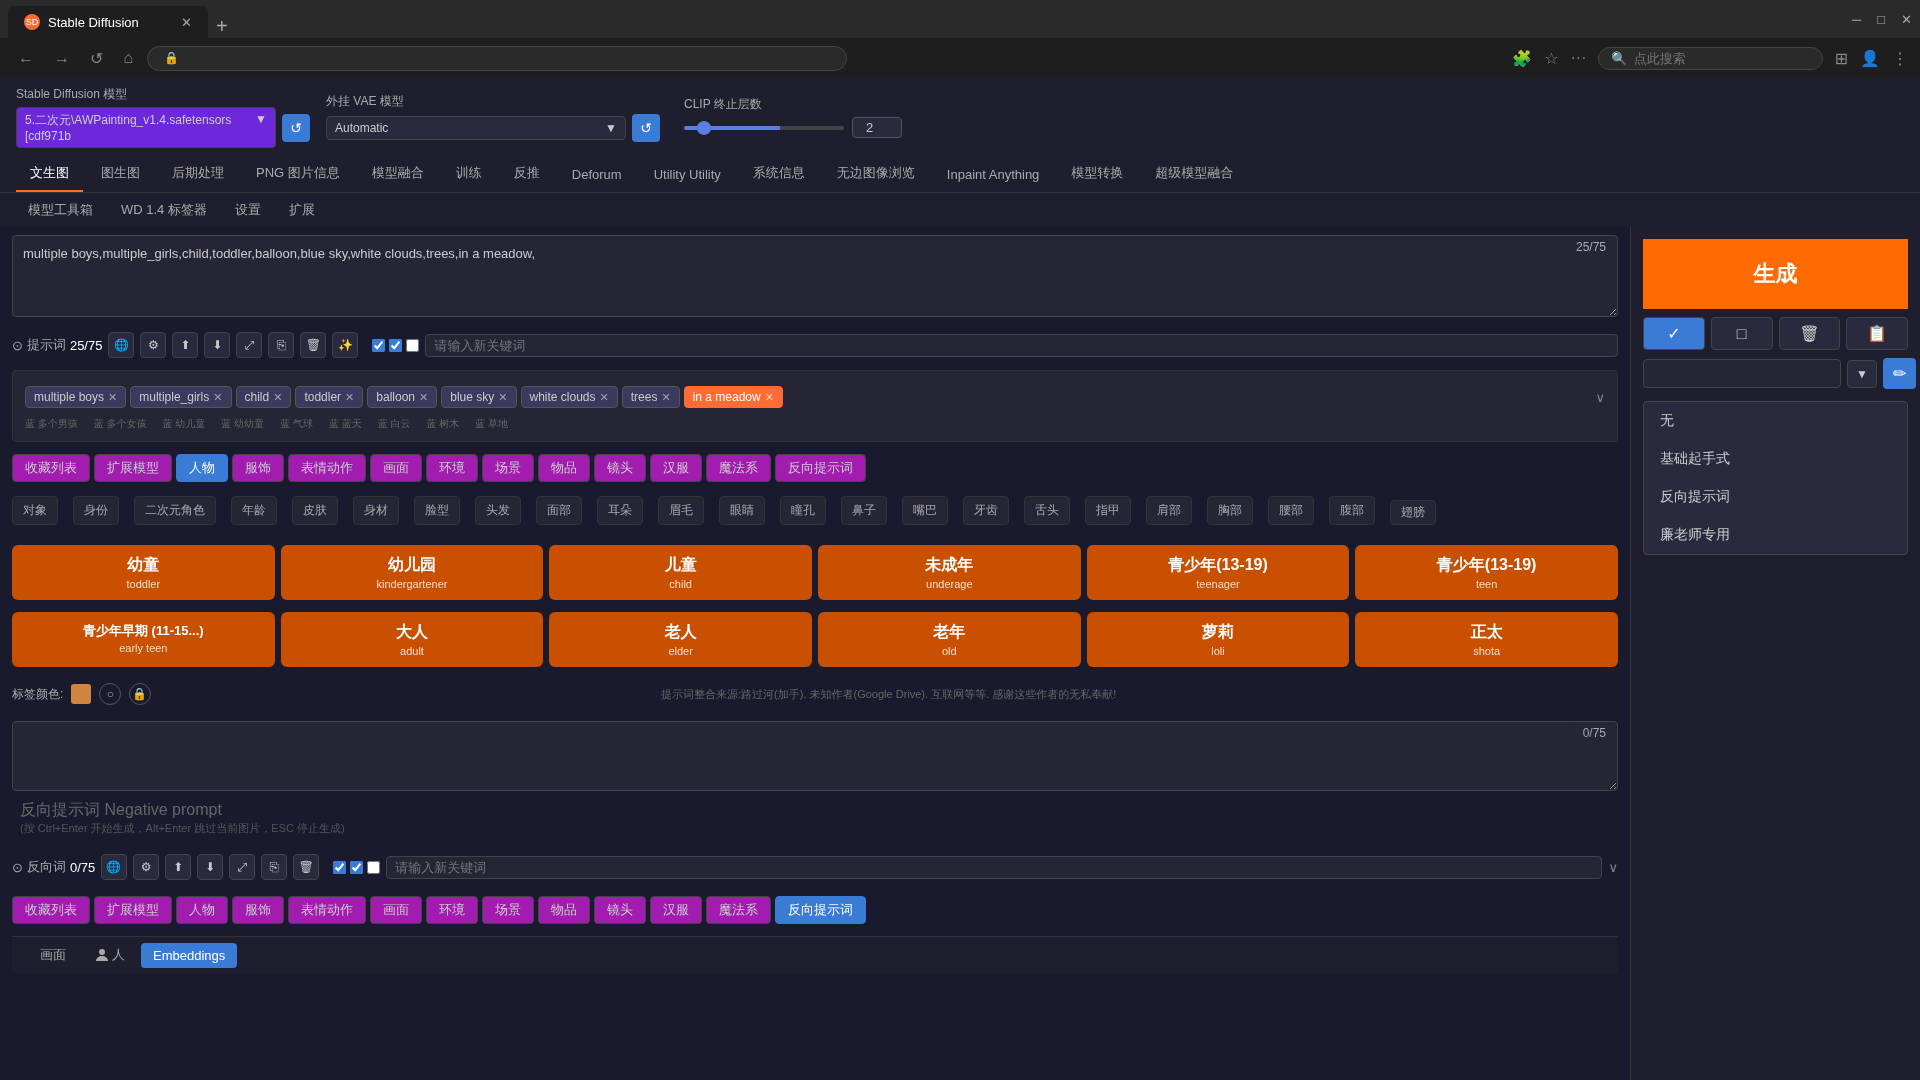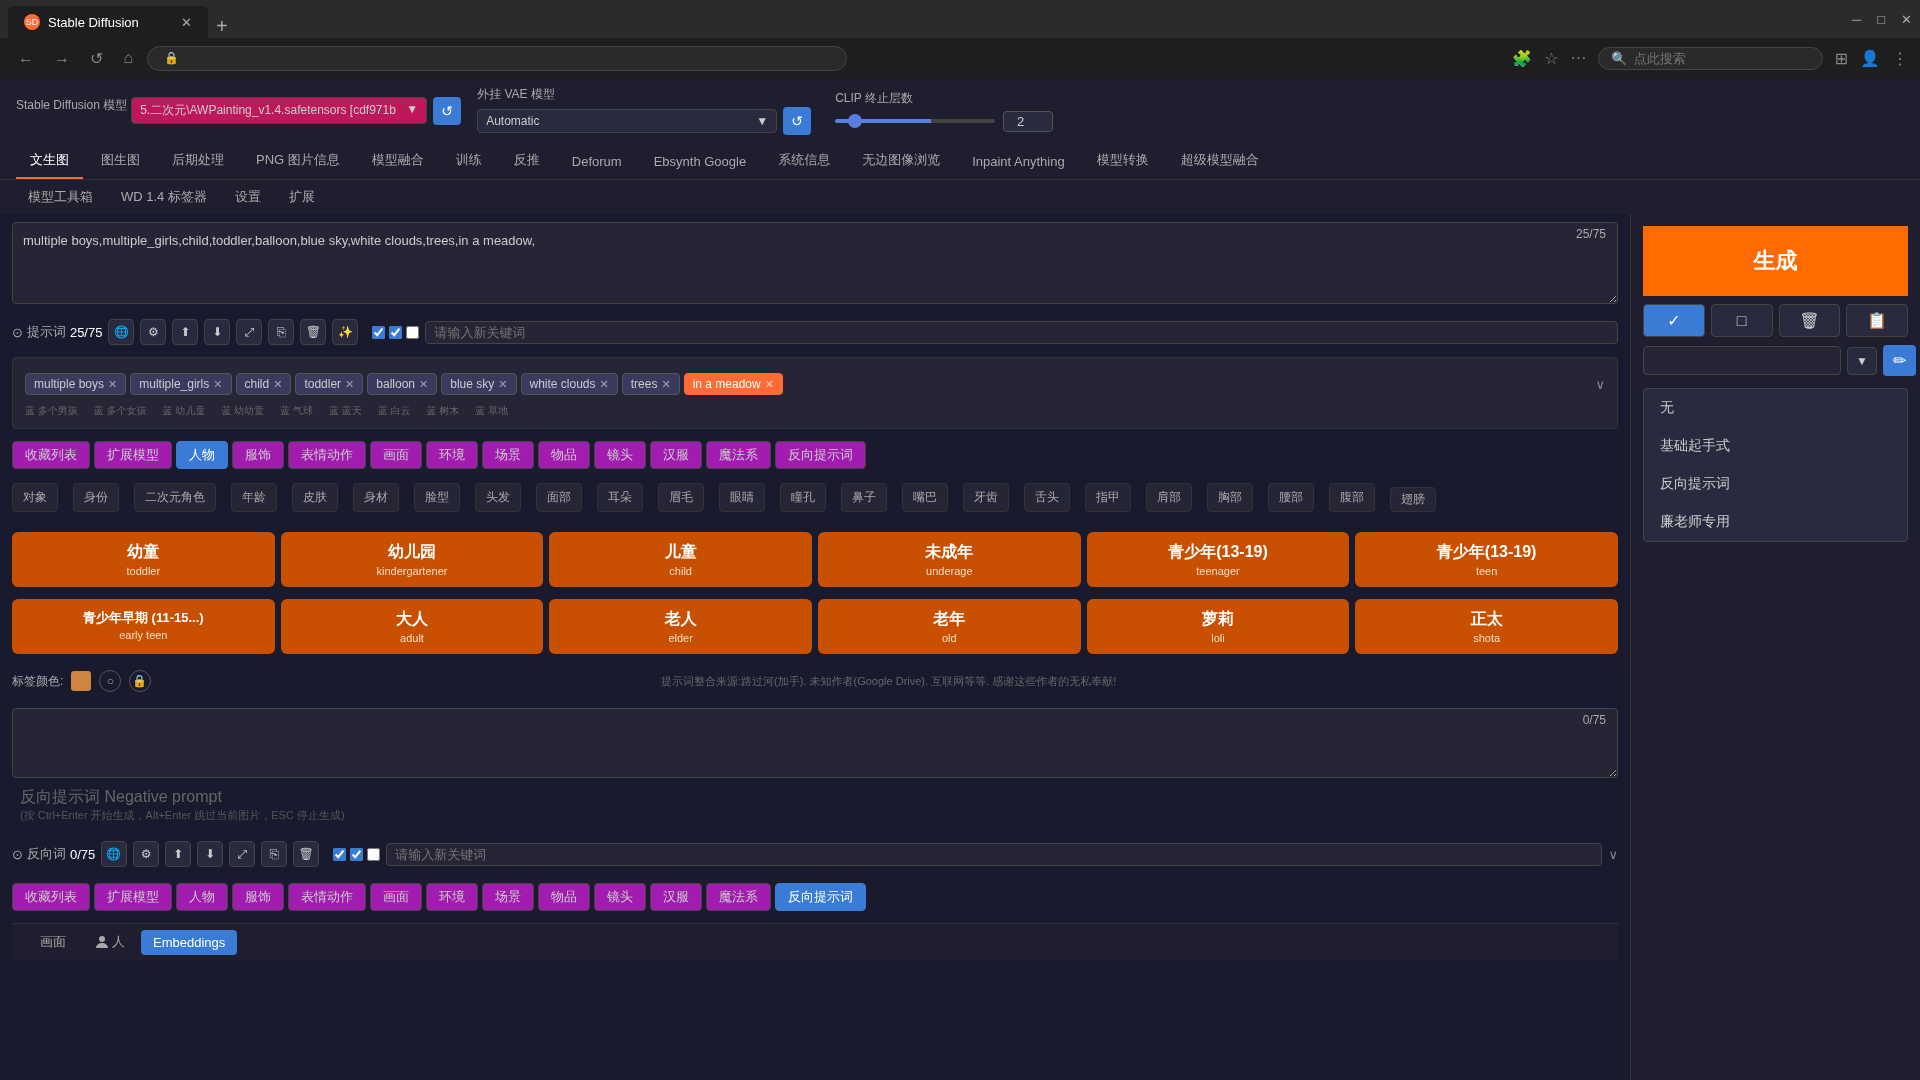--- a/index.html
+++ b/index.html
@@ -21,23 +21,23 @@
     .nav-actions { display: flex; align-items: center; gap: 12px; margin-left: auto; }
     .nav-icon { color: #888; cursor: pointer; font-size: 16px; }
     .search-bar { background: #2a2a2a; border: 1px solid #444; border-radius: 16px; padding: 3px 12px; color: #aaa; font-size: 13px; display: flex; align-items: center; gap: 6px; }
     .search-bar input { background: none; border: none; outline: none; color: #aaa; font-size: 13px; }
 
     
     .app-container { background: #1a1a2e; min-height: calc(1080px - 78px); display: flex; flex-direction: column; }
 
     
     .top-bar { background: #1e1e2e; padding: 8px 16px; display: flex; align-items: center; gap: 16px; }
-    .model-section { display: flex; flex-direction: row; gap: 4px; }
+    .model-section { display: flex; flex-direction: column; gap: 4px; }
     .model-label { font-size: 12px; color: #aaa; }
-    .model-select { background: #be185d; border: 1px solid #444; border-radius: 4px; color: #ccc; padding: 4px 8px; font-size: 12px; width: 296px; display: flex; justify-content: space-between; cursor: pointer; }
+    .model-select { background: #6d28d9; border: 1px solid #444; border-radius: 4px; color: #ccc; padding: 4px 8px; font-size: 12px; width: 260px; display: flex; justify-content: space-between; cursor: pointer; }
     .model-refresh { background: #3a7bd5; border: none; border-radius: 4px; width: 28px; height: 28px; color: #fff; cursor: pointer; font-size: 14px; display: flex; align-items: center; justify-content: center; }
     .vae-section { display: flex; flex-direction: column; gap: 4px; }
     .vae-select { background: #2a2a3e; border: 1px solid #444; border-radius: 4px; color: #ccc; padding: 4px 8px; font-size: 12px; width: 300px; display: flex; align-items: center; justify-content: space-between; cursor: pointer; }
     .clip-section { display: flex; flex-direction: column; gap: 4px; margin-left: 8px; }
     .clip-label { font-size: 12px; color: #aaa; }
     .clip-control { display: flex; align-items: center; gap: 8px; }
     .clip-val { background: #2a2a3e; border: 1px solid #555; border-radius: 4px; padding: 2px 8px; color: #ccc; width: 50px; text-align: center; font-size: 13px; }
     .clip-slider { -webkit-appearance: none; width: 160px; height: 4px; background: linear-gradient(to right, #5b7fe0 60%, #444 60%); border-radius: 2px; outline: none; }
     .clip-slider::-webkit-slider-thumb { -webkit-appearance: none; width: 14px; height: 14px; background: #5b7fe0; border-radius: 50%; cursor: pointer; }
 
@@ -190,21 +190,21 @@
 
   <div class="main-nav">
     <div class="main-nav-item active">文生图</div>
     <div class="main-nav-item">图生图</div>
     <div class="main-nav-item">后期处理</div>
     <div class="main-nav-item">PNG 图片信息</div>
     <div class="main-nav-item">模型融合</div>
     <div class="main-nav-item">训练</div>
     <div class="main-nav-item">反推</div>
     <div class="main-nav-item">Deforum</div>
-    <div class="main-nav-item">Ebsynth Google</div>
+    <div class="main-nav-item">Utility Utility</div>
     <div class="main-nav-item">系统信息</div>
     <div class="main-nav-item">无边图像浏览</div>
     <div class="main-nav-item">Inpaint Anything</div>
     <div class="main-nav-item">模型转换</div>
     <div class="main-nav-item">超级模型融合</div>
   </div>
   <div class="sub-nav">
     <div class="sub-nav-item">模型工具箱</div>
     <div class="sub-nav-item">WD 1.4 标签器</div>
     <div class="sub-nav-item">设置</div>

